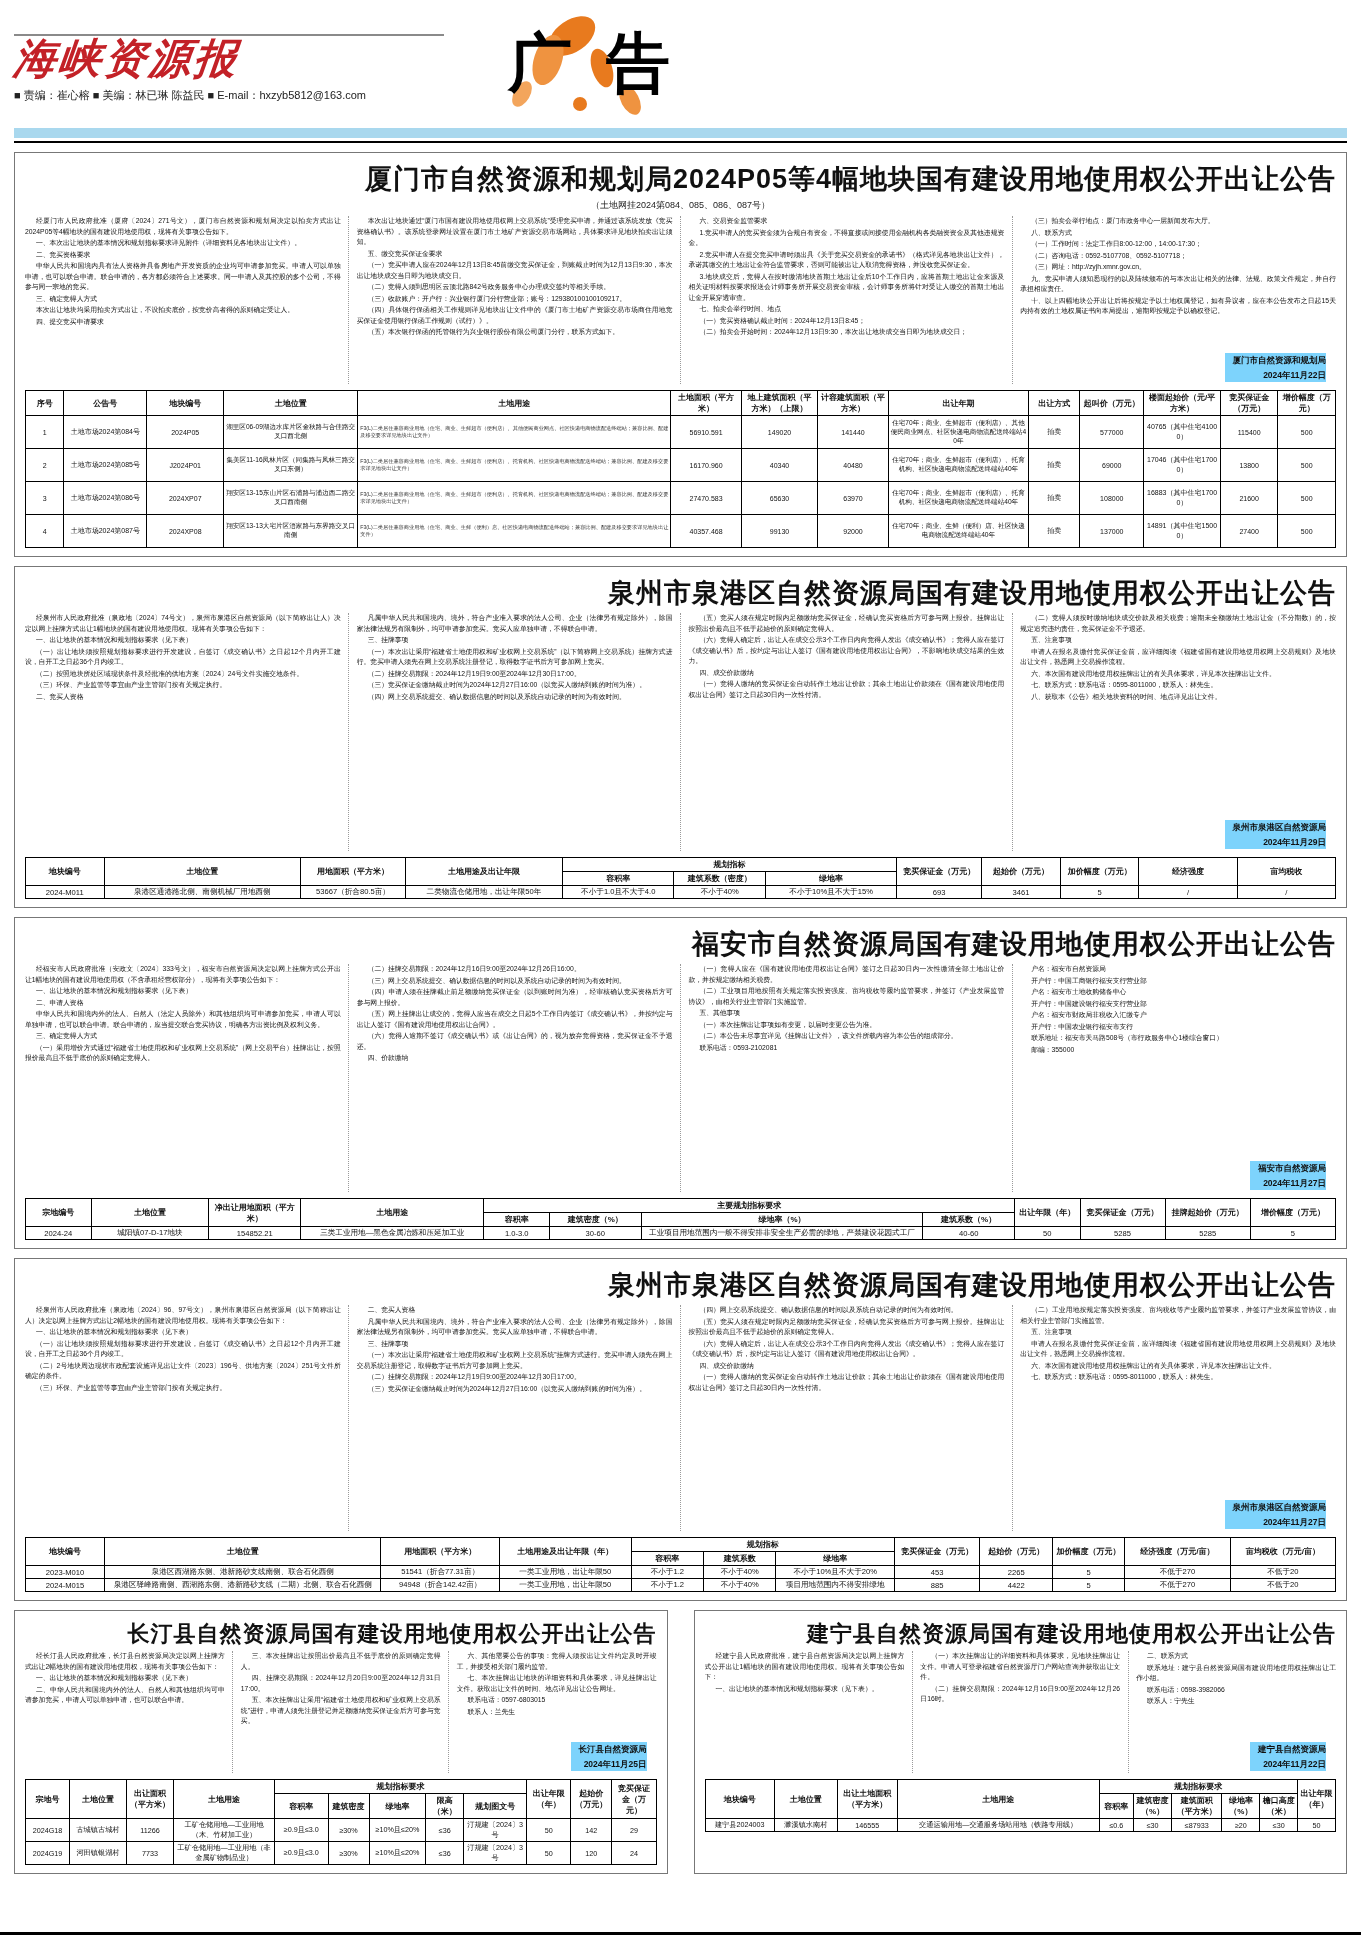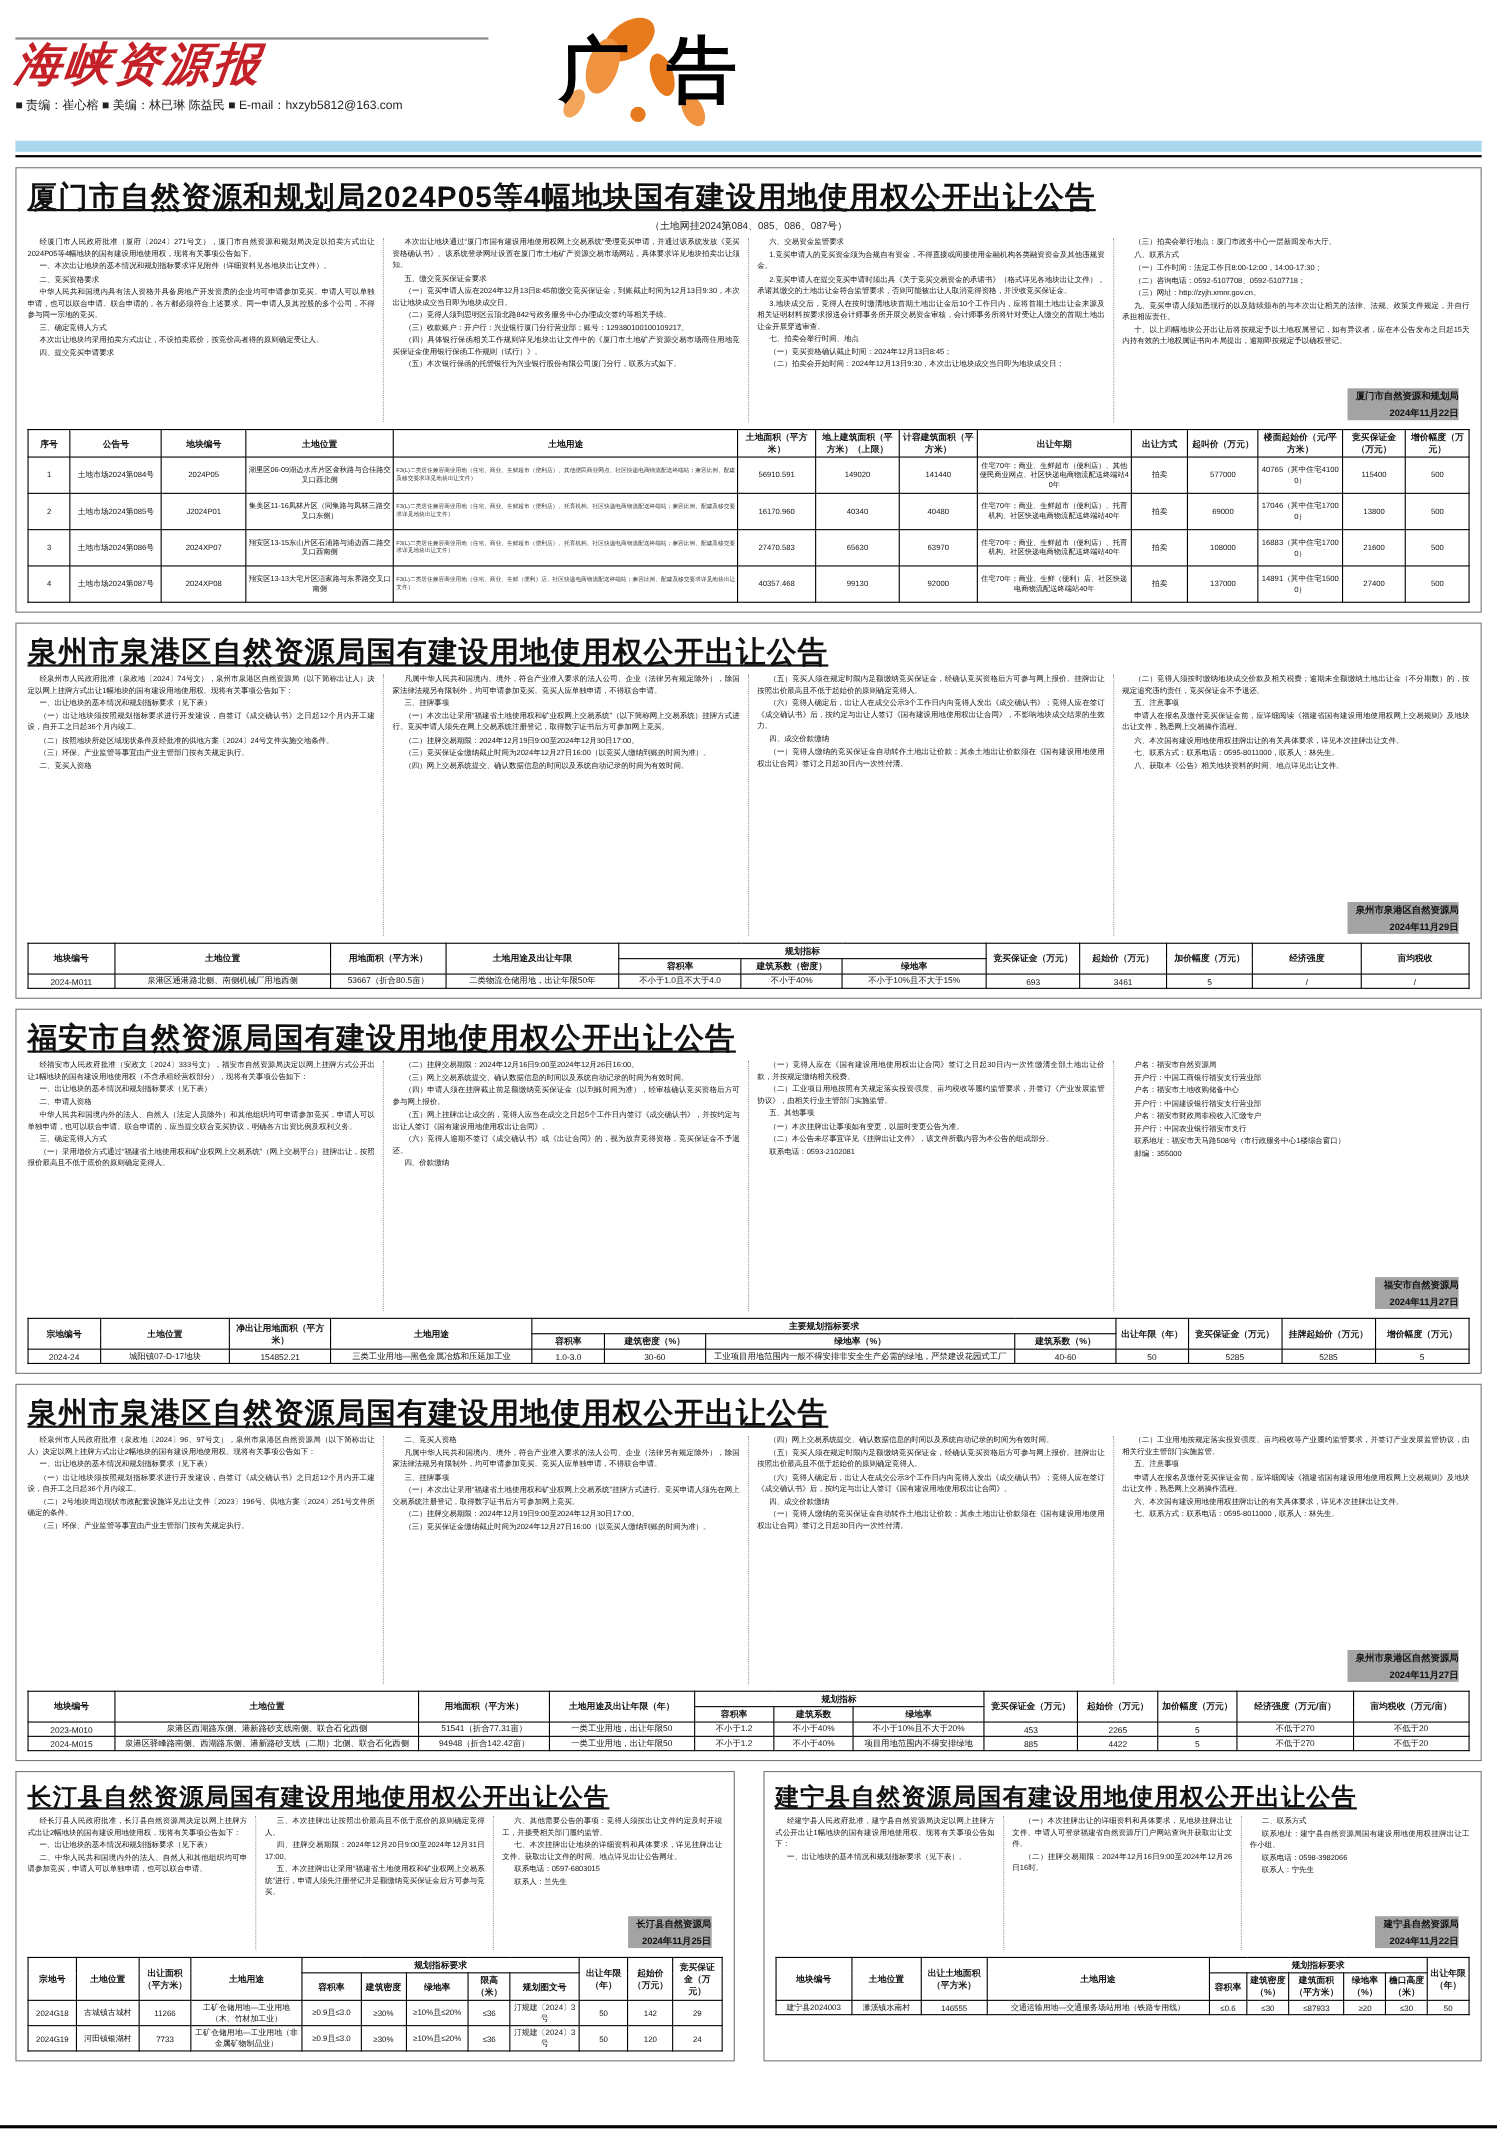--- a/index.html
+++ b/index.html
@@ -20,27 +20,27 @@
   .mast-right{flex:1;position:relative;padding-top:40px;}
   .date-strip{position:absolute;right:74px;bottom:8px;background:#cf1f3f;color:#fff;
         font-size:15px;font-weight:bold;padding:3px 12px;}
   .page-circle{position:absolute;right:4px;bottom:2px;width:56px;height:62px;background:#cf1f3f;
         border-radius:50%;color:#fff;font-family:"DejaVu Serif",serif;font-style:italic;
         font-size:38px;font-weight:bold;text-align:center;line-height:60px;}
   .blue-band{height:10px;background:#a9d8ee;margin:2px 0 3px;}
   .black-rule{border-top:2px solid #000;}
   
   .sec{border:1px solid #777;margin-top:9px;padding:4px 10px 8px;position:relative;box-sizing:border-box;}
-  .sec-title{text-align:left;font-weight:900;font-size:27px;margin:4px 0 2px;letter-spacing:1px;text-decoration:underline;}
+  .sec-title{text-align:right;font-weight:900;font-size:27px;margin:4px 0 2px;letter-spacing:1px;}
   .sec-sub{text-align:center;font-size:9px;color:#222;margin:0 0 4px;}
   .colwrap{position:relative;}
   .cols{column-count:4;column-gap:16px;column-rule:1px dotted #9a9a9a;
         font-size:6.8px;line-height:1.55;text-align:justify;overflow:hidden;height:100%;}
   .cols p{margin:0 0 1px;text-indent:1.6em;}
-  .sig{position:absolute;right:10px;bottom:2px;background:#a3a3a3;font-size:8.5px;font-weight:bold;
+  .sig{position:absolute;right:10px;bottom:2px;background:#7dd3fc;font-size:8.5px;font-weight:bold;
         text-align:right;line-height:1.7;padding-left:8px;}
   
   .atable{width:100%;border-collapse:collapse;table-layout:fixed;margin-top:6px;font-size:7.6px;}
   .atable th,.atable td{border:1px solid #000;padding:1px 2px;text-align:center;vertical-align:middle;
         overflow:hidden;word-break:break-all;}
   .atable th{font-weight:bold;font-size:8px;}
   .t1{font-size:7px;}
   .t1 td{height:30px;}
   .t1 tbody td:nth-child(5){font-size:5.2px;text-align:left;line-height:1.3;color:#333;}
   .t1 tbody td:nth-child(4),.t1 tbody td:nth-child(9){font-size:6.6px;}

